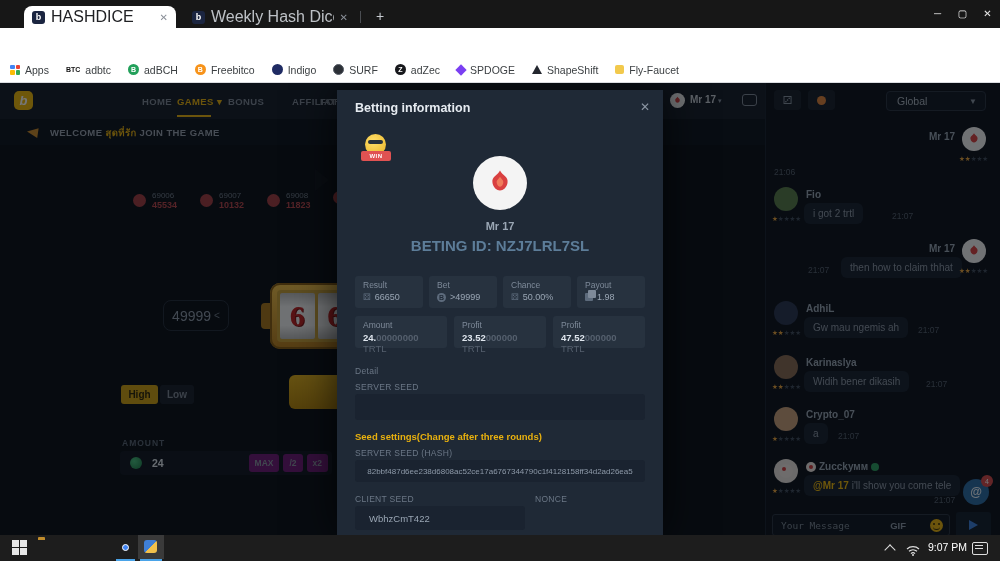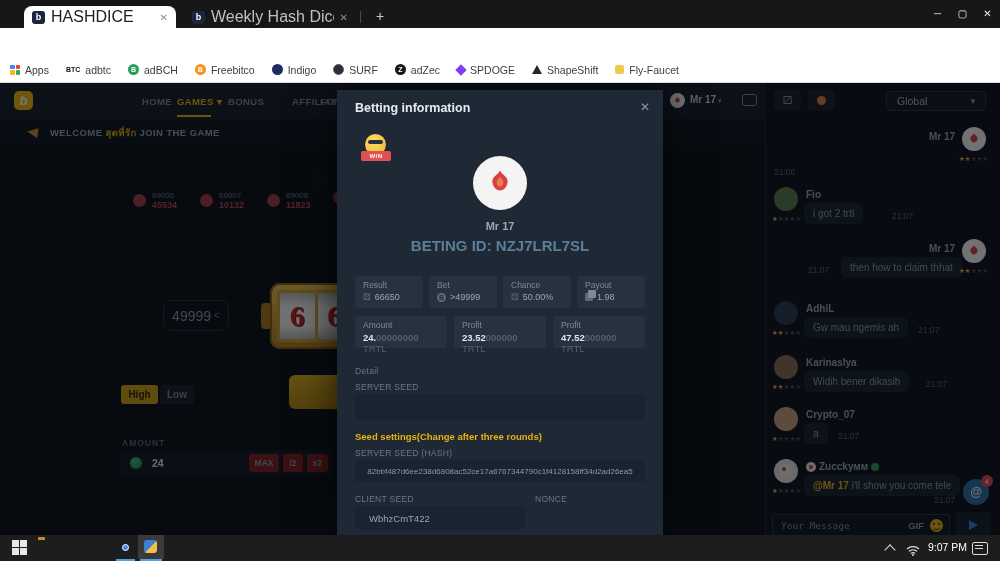--- a/index.html
+++ b/index.html
@@ -64,21 +64,21 @@
       font-size:30px;color:#c22323;text-shadow:1px 1px 0 #7e1414;}
   .goldbtn{position:absolute;left:289px;top:292px;width:73px;height:34px;border-radius:6px;
       background:linear-gradient(#dfae1c,#b9880c);}
   .hl{position:absolute;top:302px;height:19px;border-radius:3px;font-size:10px;font-weight:bold;
       display:flex;align-items:center;justify-content:center;}
   .amount-lab{position:absolute;left:122px;top:355px;font-size:8.5px;letter-spacing:1px;color:#5a6574;font-weight:bold;}
   .amt-box{position:absolute;left:120px;top:368px;width:212px;height:24px;background:#121822;border-radius:4px;
       display:flex;align-items:center;}
   .coin-g{width:12px;height:12px;border-radius:50%;background:radial-gradient(circle at 35% 35%,#49c07e,#1f7a48);margin-left:10px;}
   .amt-val{margin-left:10px;font-size:10.5px;font-weight:bold;color:#dfe5ec;flex:1;}
-  .mini-btn{height:18px;border-radius:3px;background:#7f1d1d;color:#8b95a3;font-size:8.5px;font-weight:bold;
+  .mini-btn{height:18px;border-radius:3px;background:#701a75;color:#8b95a3;font-size:8.5px;font-weight:bold;
       display:flex;align-items:center;justify-content:center;margin-right:4px;padding:0 6px;}
   .deco-tri{position:absolute;left:315px;top:86px;width:0;height:0;border:11px solid transparent;border-left:14px solid #10151c;}
   
   .chat{position:absolute;left:765px;top:0;width:235px;height:452px;background:#0e131c;border-left:1px solid #1a2230;}
   .chat-btn{position:absolute;top:7px;width:27px;height:20px;border-radius:4px;background:#1a212c;
       display:flex;align-items:center;justify-content:center;font-size:11px;color:#8b95a3;}
   .global{position:absolute;left:120px;top:8px;width:100px;height:20px;border:1px solid #2a3342;border-radius:4px;
       background:#131a24;display:flex;align-items:center;font-size:10.5px;color:#aab3bf;padding-left:10px;box-sizing:border-box;}
   .global .car{margin-left:auto;margin-right:8px;color:#8b95a3;font-size:8px;}
   .av{position:absolute;width:24px;height:24px;border-radius:50%;overflow:hidden;display:flex;align-items:center;justify-content:center;}
@@ -91,21 +91,21 @@
   .stars b{color:#e8a33d;font-weight:normal;}
   .stars i{color:#414c5c;font-style:normal;}
   .clown{display:inline-block;width:10px;height:10px;border-radius:50%;background:#efe7e2;position:relative;}
   .clown::before{content:"";position:absolute;left:3px;top:3px;width:4px;height:4px;border-radius:50%;background:#d13b3b;}
   .gdot{display:inline-block;width:8px;height:8px;border-radius:50%;background:#2e9e5f;}
   .atbtn{position:absolute;left:197px;top:396px;width:26px;height:26px;border-radius:50%;background:#2e6da4;
       color:#eaf2fa;font-size:12px;font-weight:bold;display:flex;align-items:center;justify-content:center;}
   .atbadge{position:absolute;left:215px;top:392px;width:12px;height:12px;border-radius:50%;background:#d84b4b;
       color:#fff;font-size:7px;display:flex;align-items:center;justify-content:center;}
   .chat-input{position:absolute;left:6px;top:431px;width:178px;height:22px;border:1px solid #2a3342;border-radius:3px;
-      background:#101722;display:flex;align-items:center;box-sizing:border-box;padding:0 6px;gap:6px;}
+      background:#101722;display:flex;align-items:center;box-sizing:border-box;padding:0 6px;gap:24px;}
   .chat-input input{flex:1;background:transparent;border:none;outline:none;color:#9aa5b1;
       font-family:"DejaVu Sans Mono",monospace;font-size:9.5px;min-width:0;}
   .chat-input input::placeholder{color:#7c8794;}
   .gif{font-size:9.5px;font-weight:bold;color:#8d98a6;}
   .smiley{width:13px;height:13px;border-radius:50%;background:#e9b10e;position:relative;flex:0 0 auto;}
   .smiley::before{content:"";position:absolute;left:3px;top:4px;width:2px;height:2px;background:#3a2f05;border-radius:50%;box-shadow:5px 0 0 #3a2f05;}
   .smiley::after{content:"";position:absolute;left:3px;top:7px;width:7px;height:3px;border-bottom:1.5px solid #3a2f05;border-radius:0 0 6px 6px;}
   .sendbtn{position:absolute;left:190px;top:429px;width:35px;height:26px;border-radius:3px;background:#15202e;
       display:flex;align-items:center;justify-content:center;}
   .sendbtn i{width:0;height:0;border:5px solid transparent;border-left:9px solid #3d7fd9;margin-left:4px;}

